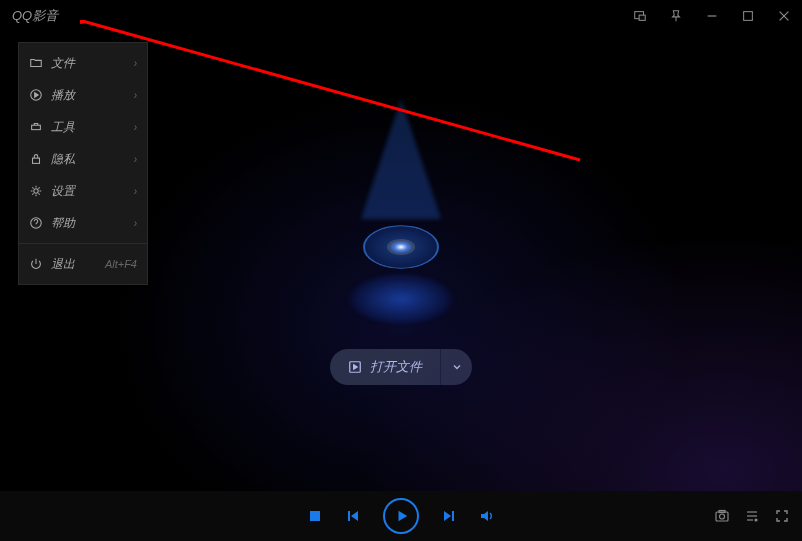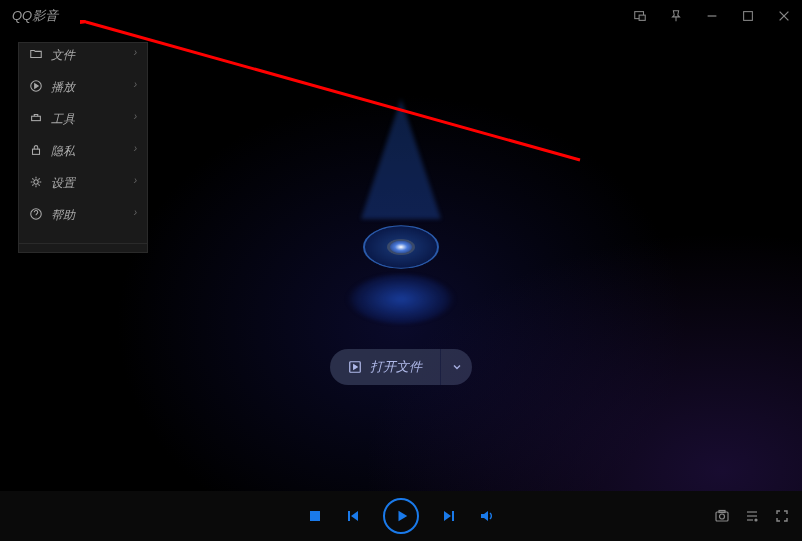--- a/index.html
+++ b/index.html
@@ -61,20 +61,21 @@
       top: 42px;
       left: 18px;
       width: 130px;
       background: #1a1a1a;
       border: 1px solid #2a2a2a;
       padding: 4px 0;
       z-index: 50;
     }
     .menu-item {
       display: flex;
+      align-items: center;
       height: 32px;
       padding: 0 10px;
       color: #aaa;
       font-size: 12px;
       cursor: pointer;
       gap: 8px;
     }
     .menu-icon {
       width: 14px;
       height: 14px;
@@ -340,20 +341,29 @@
       <span class="menu-icon">
           <svg viewBox="0 0 16 16" stroke="currentColor" fill="none" stroke-width="1.2">
             <circle cx="8" cy="8" r="6"></circle>
             <path d="M6 6 A2 2 0 0 1 10 6 C10 8 8 7.5 8 9.5 M8 11.5 L8 11.6"></path>
           </svg>
         </span>
       <span class="menu-label">帮助</span>
       <span class="menu-chevron">›</span>
     </div>
     <div class="menu-sep"></div>
+    <div class="menu-item">
+      <span class="menu-icon">
+          <svg viewBox="0 0 16 16" stroke="currentColor" fill="none" stroke-width="1.2">
+            <path d="M8 2 L8 8 M4.5 4.5 A5 5 0 1 0 11.5 4.5"></path>
+          </svg>
+        </span>
+      <span class="menu-label">退出</span>
+      <span class="menu-shortcut">Alt+F4</span>
+    </div>
   </div>
 
   <div class="main-area">
     <div class="bg-glow"></div>
     <div class="logo-container">
       <div class="beam"></div>
       <div class="reel-bottom"></div>
       <div class="reel"></div>
     </div>
     <div class="open-file-btn">

